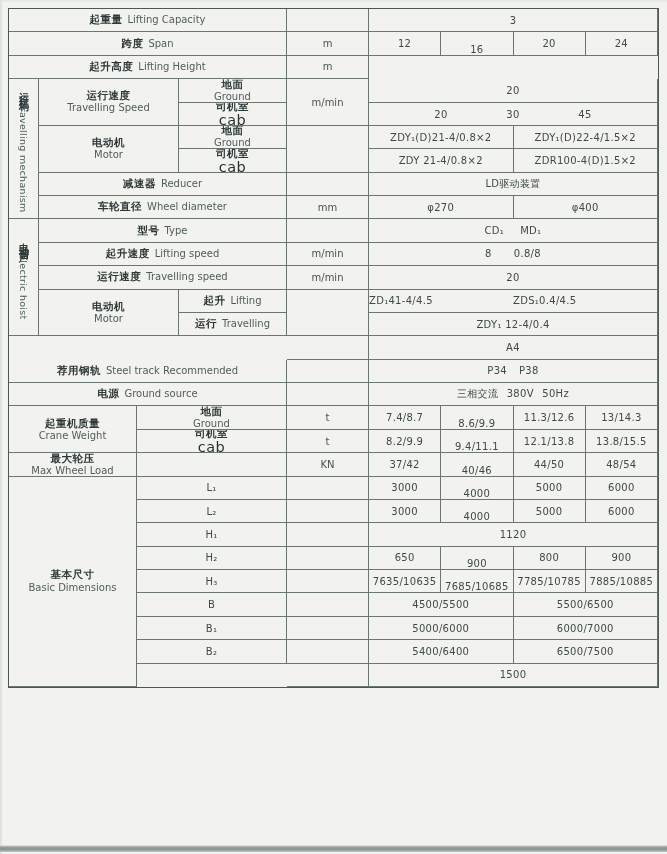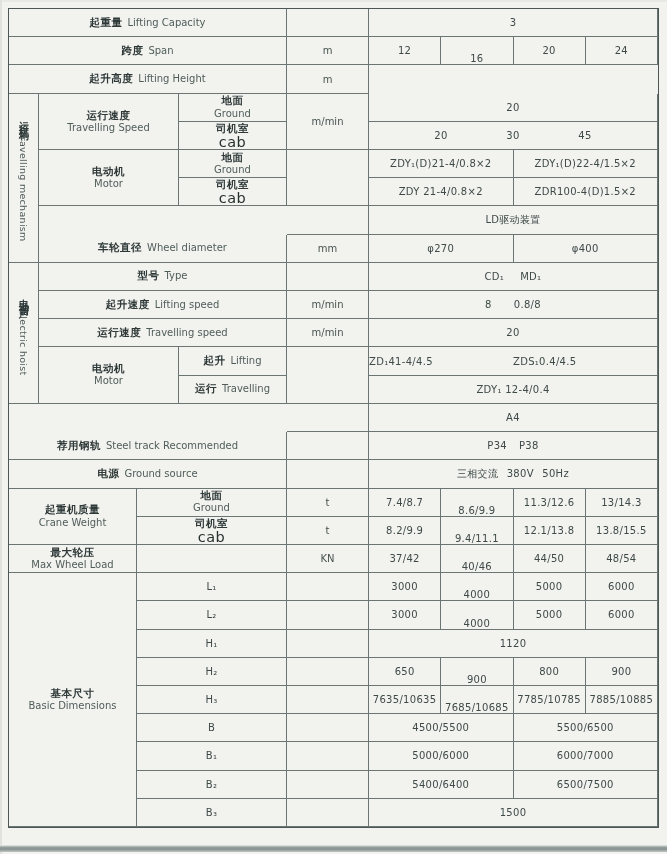--- a/index.html
+++ b/index.html
@@ -13,21 +13,21 @@
     background:radial-gradient(ellipse at 52% 44%, #fcfcfa 55%, #f3f3f0 88%, #ebebе7 100%);
   }
   .edge-left{position:absolute;left:0;top:0;width:2px;height:100%;background:#d9dcda;opacity:.7;}
   .edge-top{position:absolute;left:0;top:0;width:100%;height:2px;background:#dfe2e0;opacity:.6;}
   .scanbar{
     position:absolute;left:0;top:845px;width:667px;height:7px;
     background:linear-gradient(#eef0ee 0%, #96a09e 30%, #879190 60%, #c2c8c6 100%);
     filter:blur(.7px);
   }
   .tbl{
-    position:absolute;left:8px;top:8px;width:651px;height:820px;box-sizing:border-box;
+    position:absolute;left:8px;top:8px;width:651px;height:680px;box-sizing:border-box;
     border:1.4px solid #4d5856;
     display:grid;
     grid-template-columns:30px 98px 42px 108px 82px 1fr 1fr 1fr 1fr;
     grid-template-rows:repeat(29,1fr);
   }
   .c{
     border-right:1px solid #6b7573;border-bottom:1px solid #6b7573;
     display:flex;align-items:center;justify-content:center;text-align:center;
     position:relative;overflow:hidden;min-width:0;min-height:0;
   }
@@ -173,20 +173,26 @@
         <span class="cabEn">cab</span>
       </div>
   </div>
   <div class="c vH1" style="grid-row:7">
       <span class="val">ZDY 21-4/0.8×2</span>
     </div>
   <div class="c vH2" style="grid-row:7">
       <span class="val">ZDR100-4(D)1.5×2</span>
     </div>
 
+  <div class="c colBC" style="grid-row:8">
+    <div class="lab">
+        <span class="zh">减速器</span>
+        <span class="en">Reducer</span>
+      </div>
+  </div>
   <div class="c colU" style="grid-row:8"></div>
   <div class="c vAll" style="grid-row:8">
       <span class="val">LD驱动装置</span>
     </div>
 
   <div class="c colBC" style="grid-row:9">
     <div class="lab">
         <span class="zh">车轮直径</span>
         <span class="en">Wheel diameter</span>
       </div>
@@ -489,23 +495,20 @@
       <span class="val">B₂</span>
     </div>
   <div class="c colU" style="grid-row:28"></div>
   <div class="c vH1" style="grid-row:28">
       <span class="val">5400/6400</span>
     </div>
   <div class="c vH2" style="grid-row:28">
       <span class="val">6500/7500</span>
     </div>
 
-  <div class="c subL" style="grid-row:29">
-      <span class="val">B₃</span>
-    </div>
   <div class="c colU" style="grid-row:29"></div>
   <div class="c vAll" style="grid-row:29">
       <span class="val">1500</span>
     </div>
 
 </div>
 
 <div class="scanbar"></div>
 
 </body></html>

